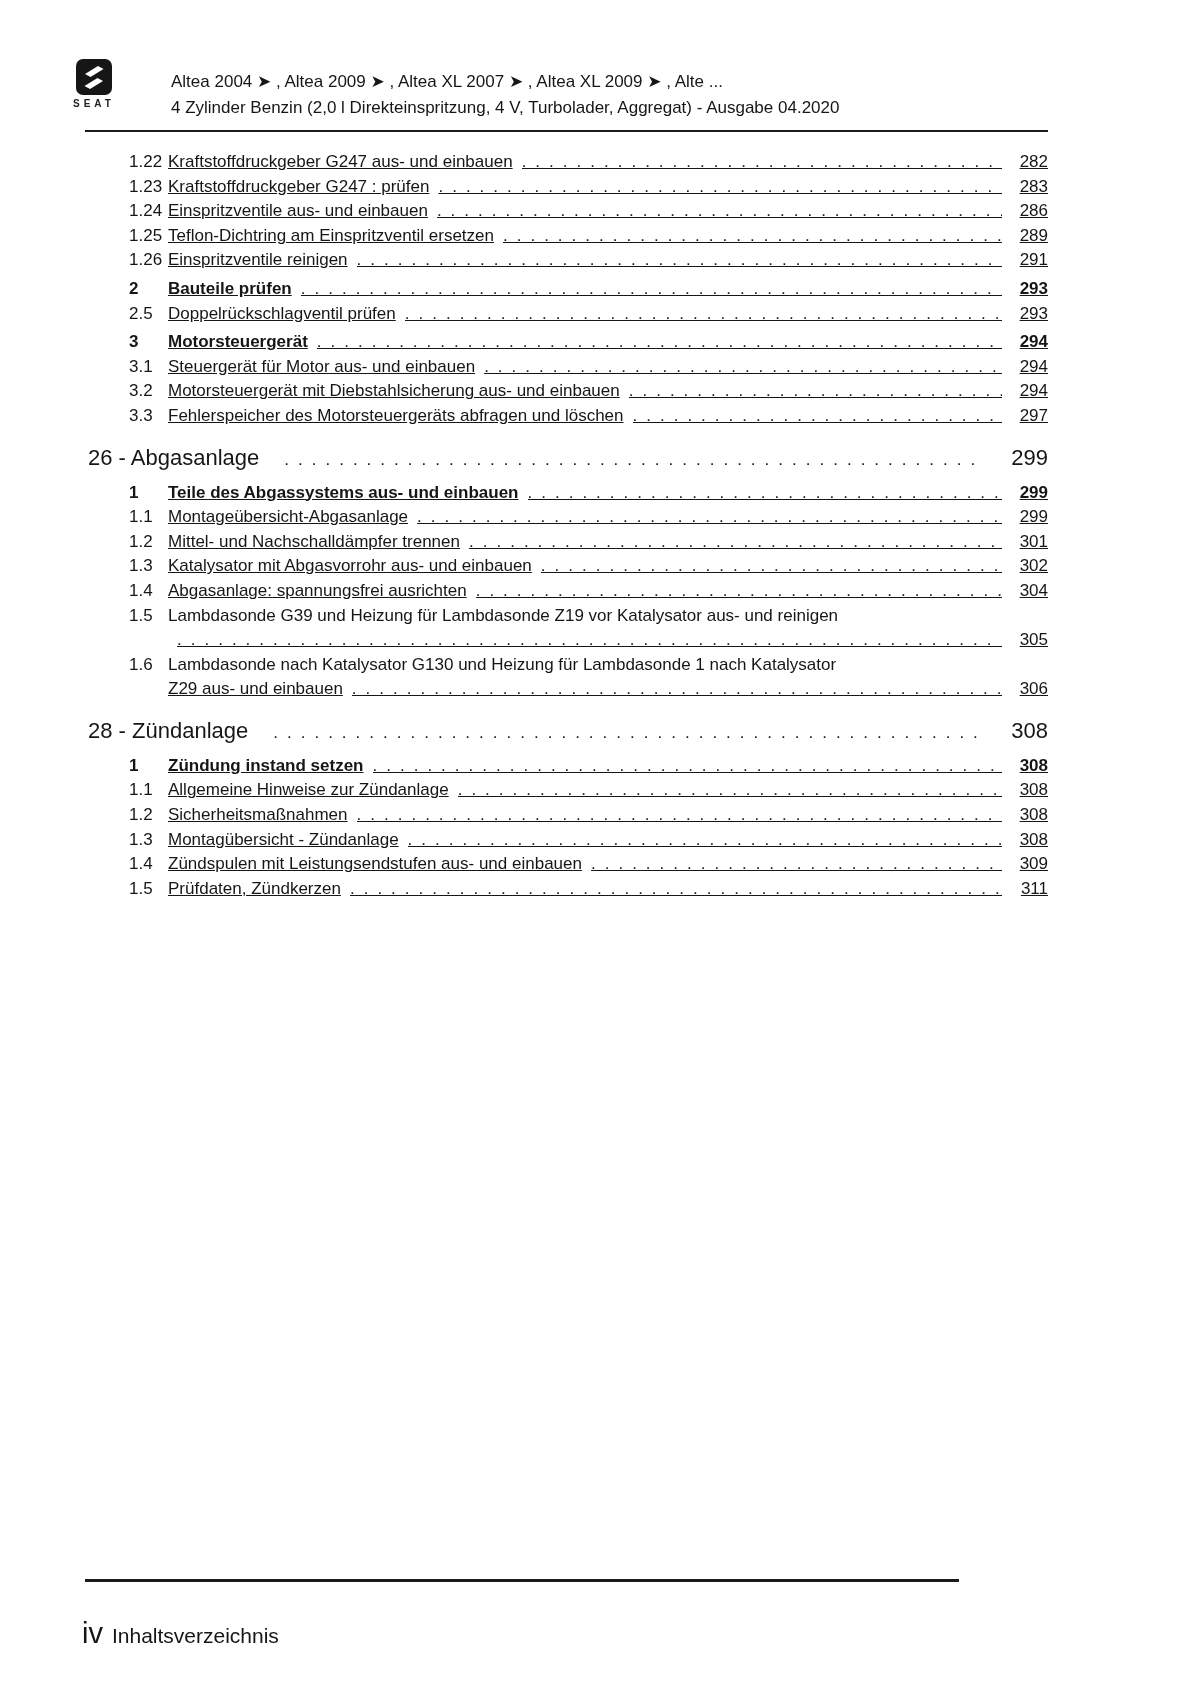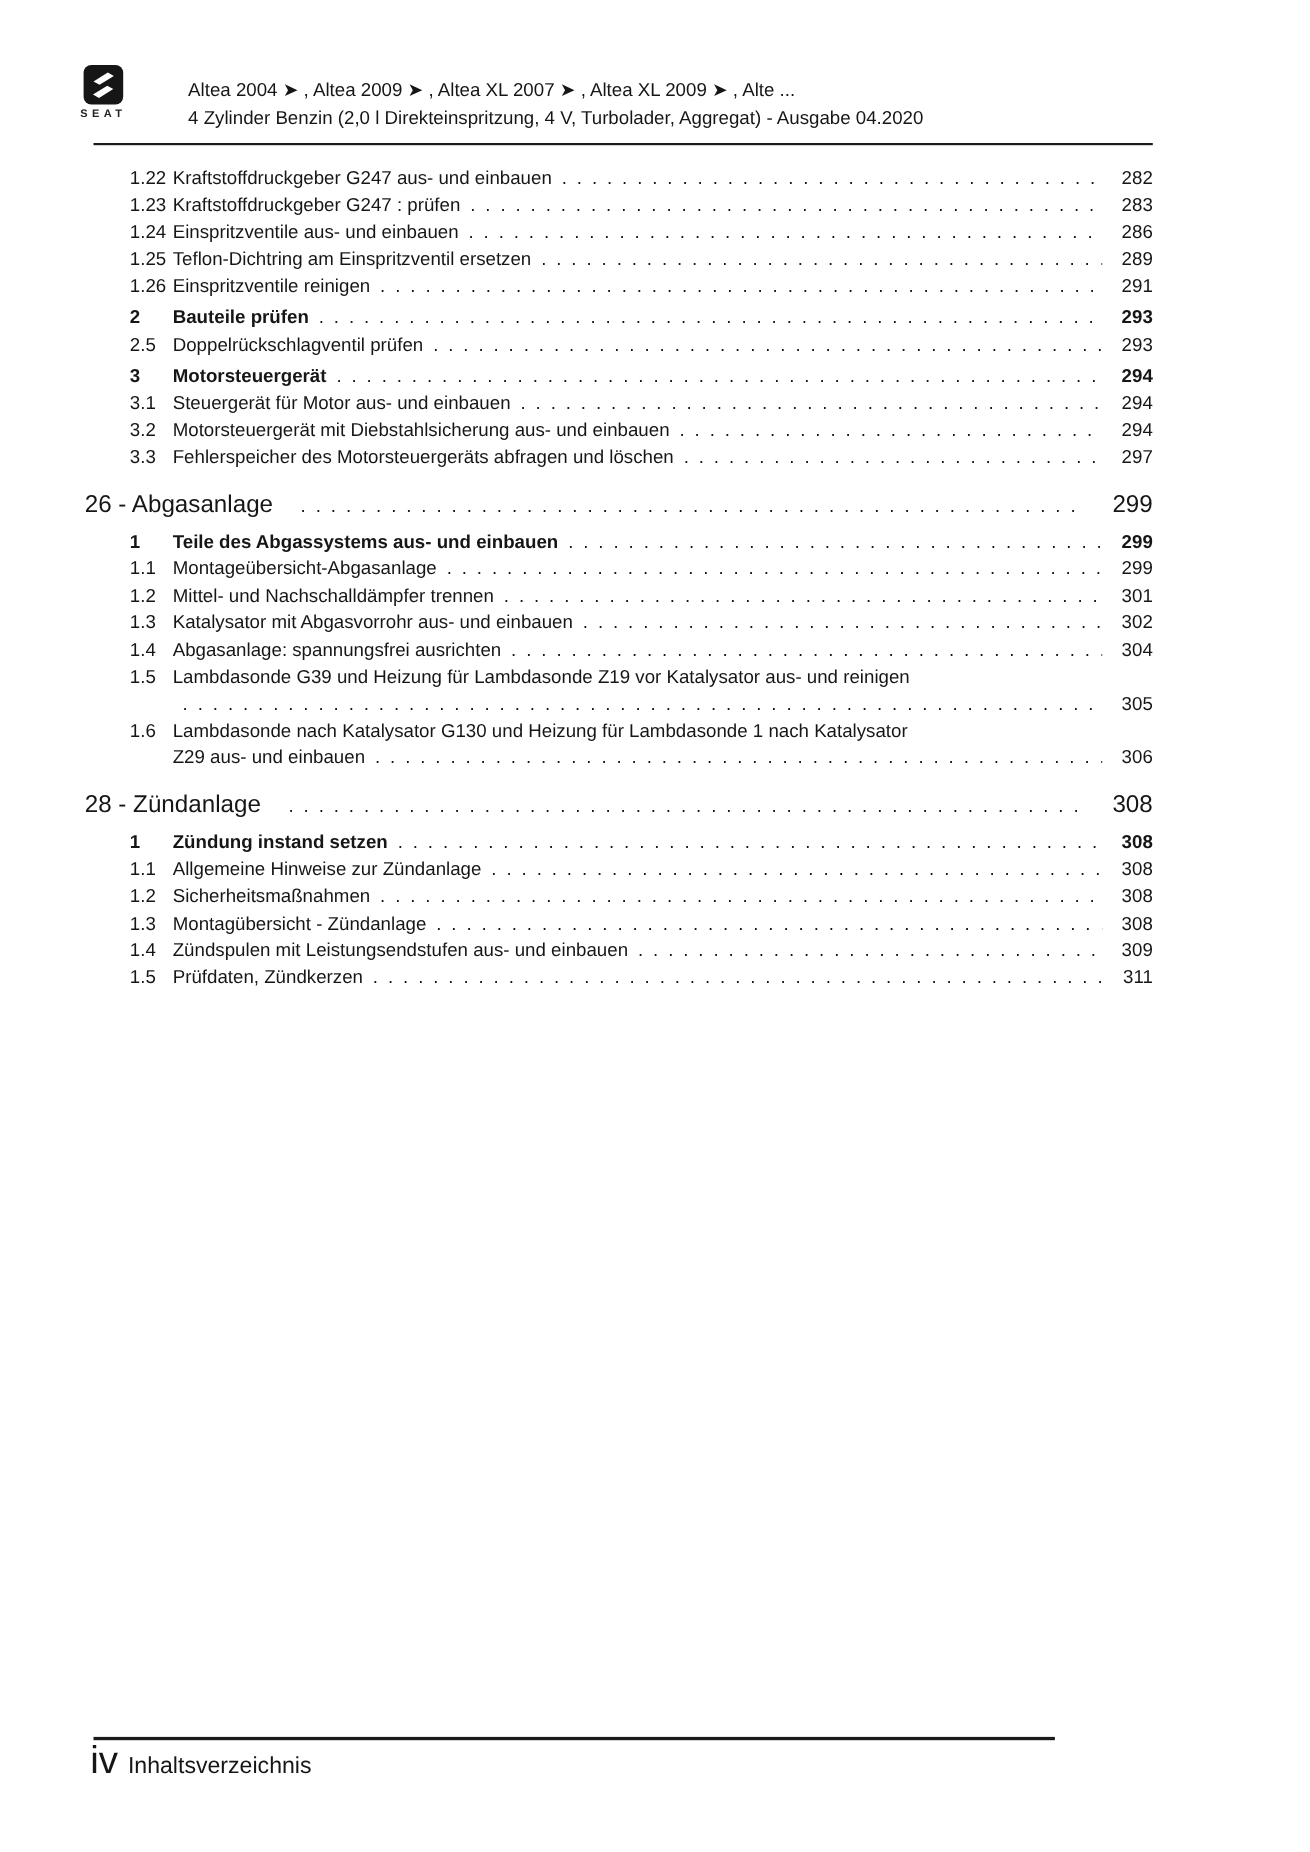--- a/index.html
+++ b/index.html
@@ -14,50 +14,50 @@
 
   
   .logo{position:absolute;left:68px;top:58px;width:52px;text-align:center;}
   .logo svg{display:block;margin:0 auto;}
   .logotext{font-size:10px;letter-spacing:4px;margin-top:2px;color:#222;font-weight:bold;}
   .headlines{position:absolute;left:171px;top:69px;font-size:17px;line-height:26px;white-space:nowrap;}
   .hrule{position:absolute;left:85px;top:130px;width:963px;height:2px;background:#1b1b1b;}
 
   
   .toc{
-    position:absolute;left:0;top:150px;right:0;
+    position:absolute;left:11px;top:150px;right:0;
     padding-left:77px;padding-right:143px;
     font-size:17px;line-height:24.6px;
   }
   .chapter{
     display:flex;align-items:baseline;
     font-size:22px;line-height:30px;
     margin:14px 0 6px 0;
     gap:16px;
   }
   .ct{white-space:nowrap;}
   .cpage{min-width:48px;text-align:right;}
   .entry{display:flex;padding-left:41px;}
   .entry.bold{font-weight:bold;margin-top:4px;}
   .num{flex:0 0 39px;}
   .body{flex:1 1 auto;min-width:0;}
   .line{white-space:nowrap;}
-  .lastline{display:flex;align-items:flex-end;}
+  .lastline{display:flex;align-items:flex-end;text-decoration:underline;}
   .t{white-space:nowrap;}
   .dots{
     flex:1 1 auto;overflow:hidden;white-space:nowrap;
     letter-spacing:9px;margin:0 4px 0 9px;
     font-size:17px;font-weight:normal;
   }
   .pg{min-width:42px;text-align:right;}
 
   
   .frule{position:absolute;left:85px;top:1579px;width:874px;height:3px;background:#1b1b1b;}
   .footer{position:absolute;left:82px;top:1586px;display:flex;align-items:baseline;}
-  .roman{font-size:35px;line-height:30px;}
+  .roman{font-size:29px;line-height:30px;margin-top:32px;}
   .ftext{font-size:21px;margin-left:9px;}
 </style>
 </head>
 <body>
 
 <div class="sheet">
 
   <div class="logo">
     <svg width="38" height="38" viewBox="0 0 38 38" aria-hidden="true">
       <rect x="1" y="1" width="36" height="36" rx="7" fill="#161616"></rect>

